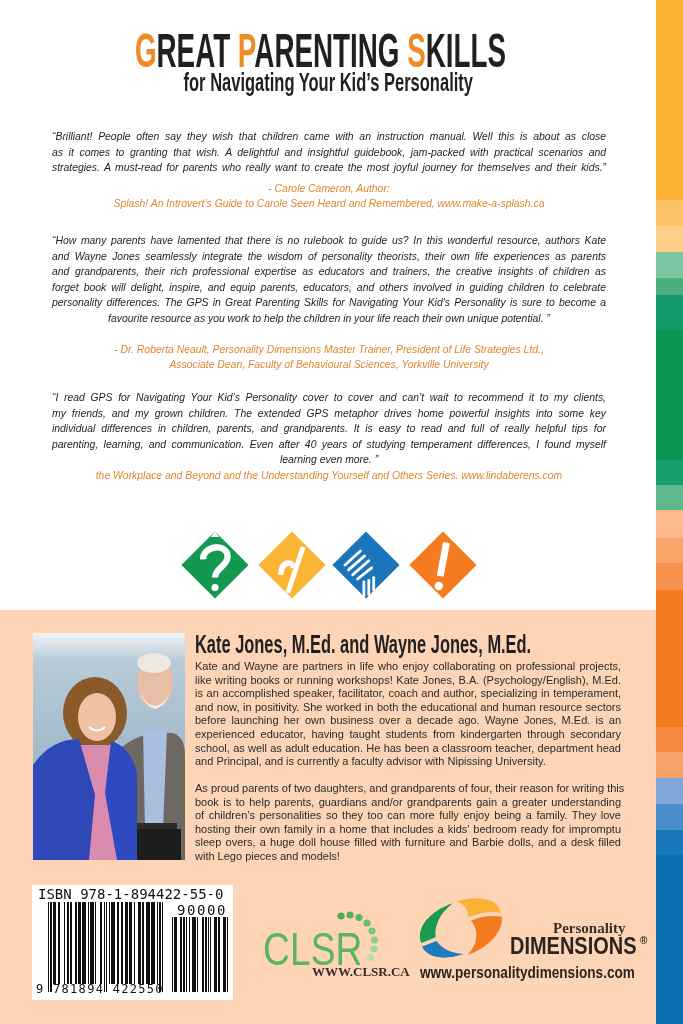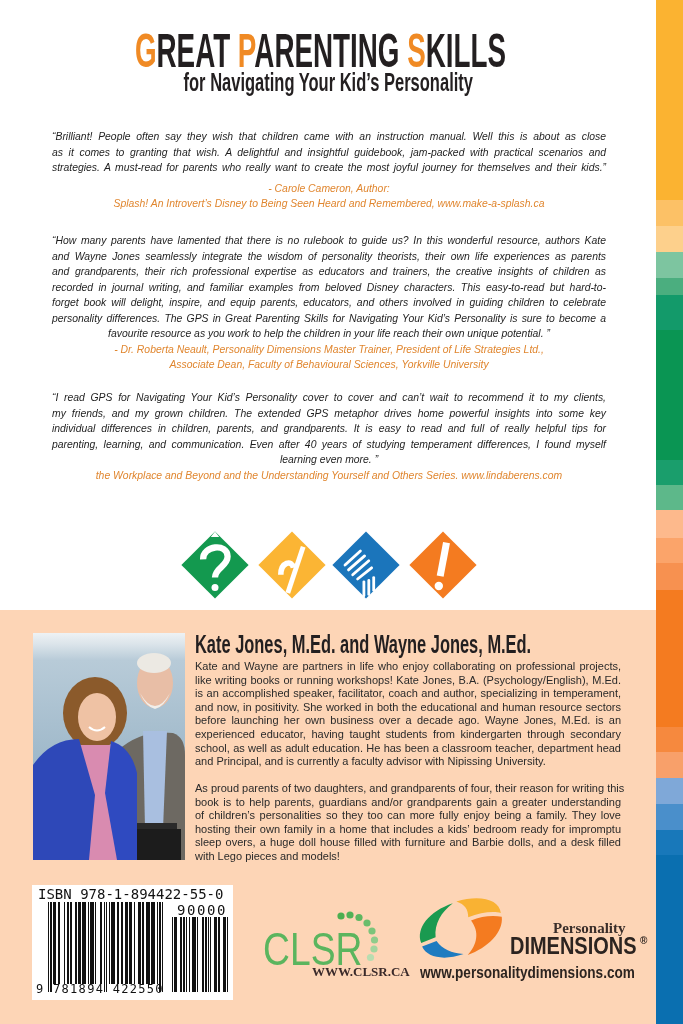--- a/index.html
+++ b/index.html
@@ -90,28 +90,27 @@
   <span class="inner">for Navigating Your Kid’s Personality</span>
 </div>
 
 <div class="quote" style="top:129px">
   <span class="ln">“Brilliant!  People often say they wish that children came with an instruction manual.  Well this is about as close</span>
   <span class="ln">as it comes to granting that wish.  A delightful and insightful guidebook, jam-packed with practical scenarios and</span>
   <span class="ln">strategies.  A must-read for parents who really want to create the most joyful journey for themselves and their kids.”</span>
 </div>
 <div class="attr a1" style="top:182px">
   <span class="ln">- Carole Cameron, Author:</span>
-  <span class="ln">Splash! An Introvert’s Disney to Being Seen Heard and Remembered, www.make-a-splash.ca</span>
+  <span class="ln">Splash! An Introvert’s Guide to Carole Seen Heard and Remembered, www.make-a-splash.ca</span>
 </div>
 
 <div class="quote" style="top:233px">
   <span class="ln">“How many parents have lamented that there is no rulebook to guide us? In this wonderful resource, authors Kate</span>
   <span class="ln">and Wayne Jones seamlessly integrate the wisdom of personality theorists, their own life experiences as parents</span>
   <span class="ln">and grandparents, their rich professional expertise as educators and trainers, the creative insights of children as</span>
-  <span class="ln">recorded in journal writing, and familiar examples from beloved Disney characters. This easy-to-read but hard-to-</span>
   <span class="ln">forget book will delight, inspire, and equip parents, educators, and others involved in guiding children to celebrate</span>
   <span class="ln">personality differences. The GPS in Great Parenting Skills for Navigating Your Kid’s Personality is sure to become a</span>
   <span class="ln c">favourite resource as you work to help the children in your life reach their own unique potential. ”</span>
 </div>
 <div class="attr a2" style="top:342px">
   <span class="ln">- Dr. Roberta Neault, Personality Dimensions Master Trainer, President of Life Strategies Ltd.,</span>
   <span class="ln">Associate Dean, Faculty of Behavioural Sciences, Yorkville University</span>
 </div>
 
 <div class="quote" style="top:390px">

